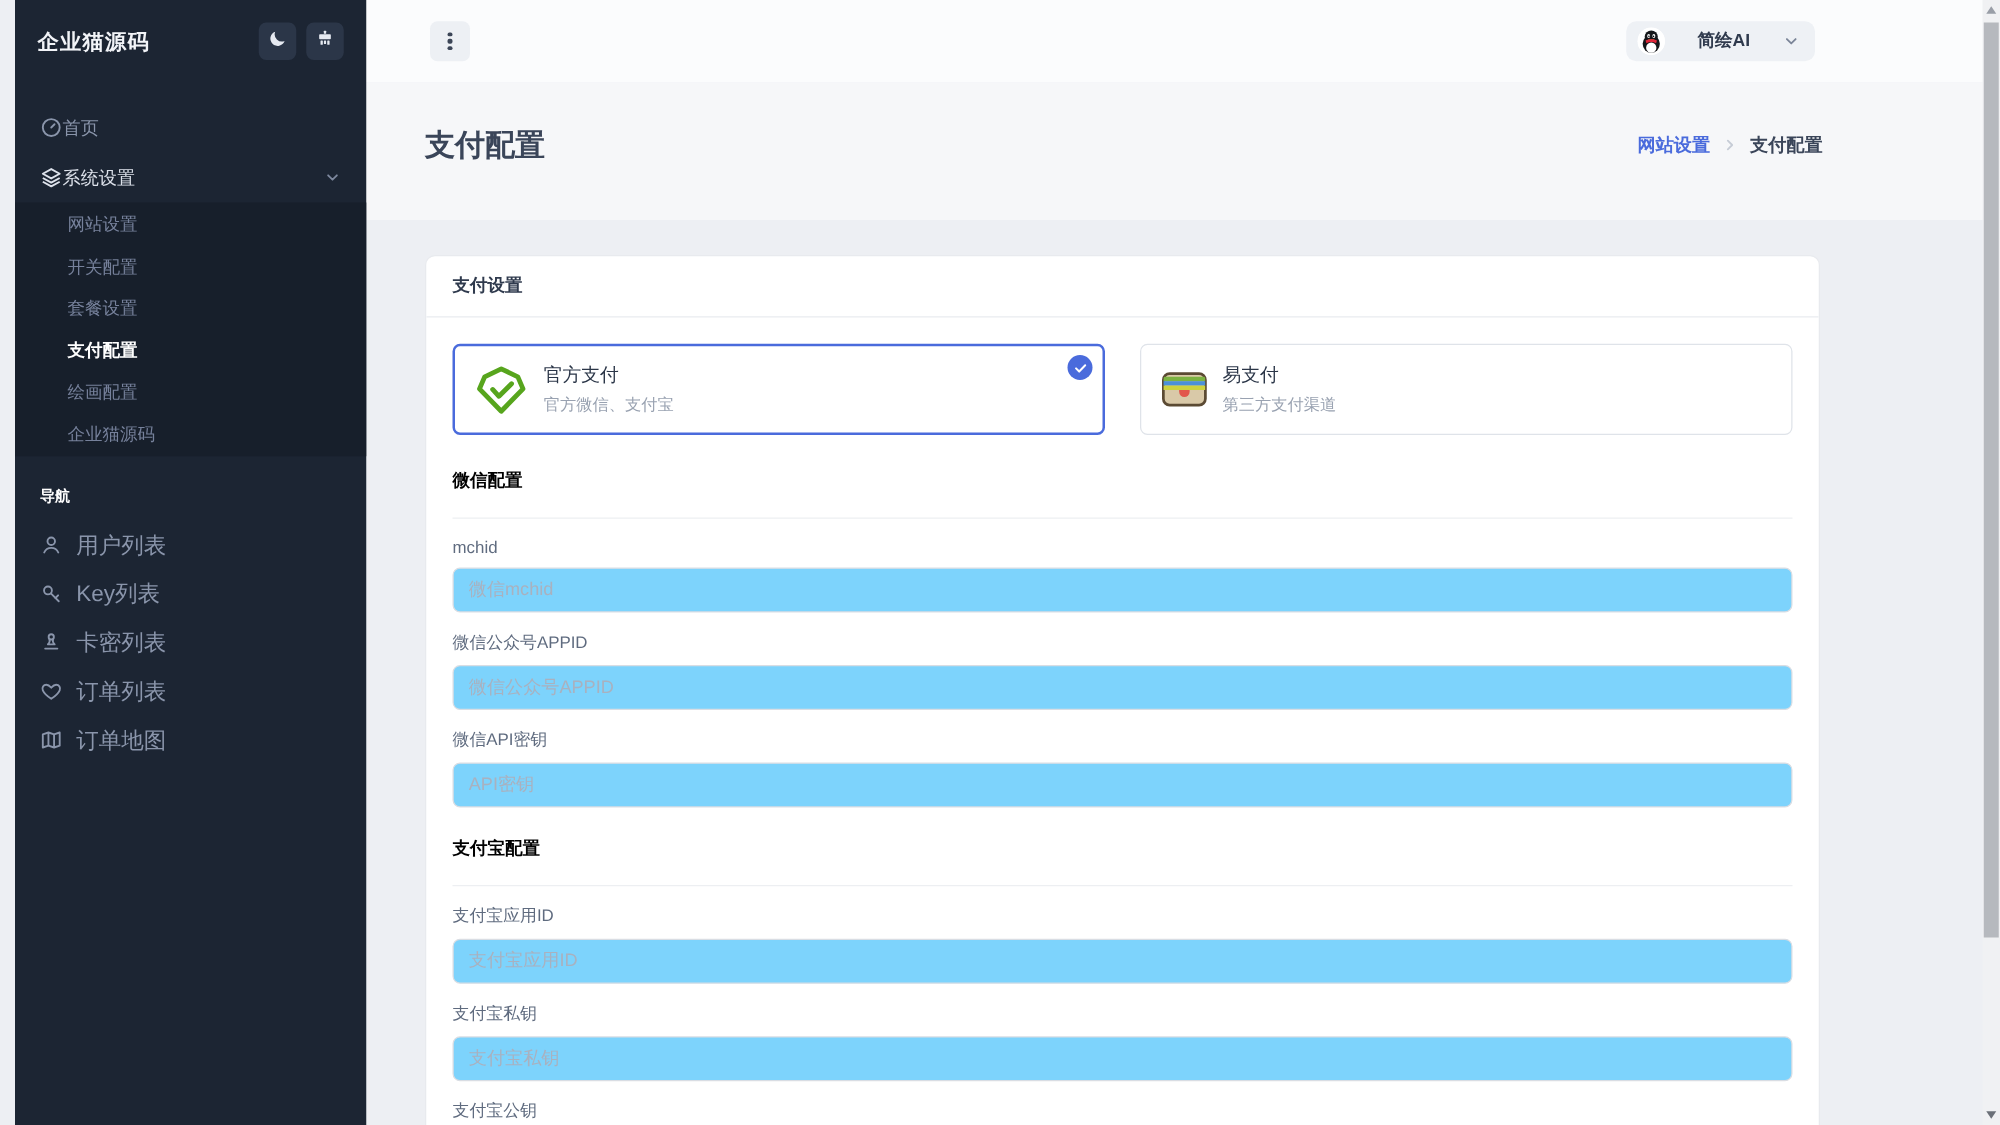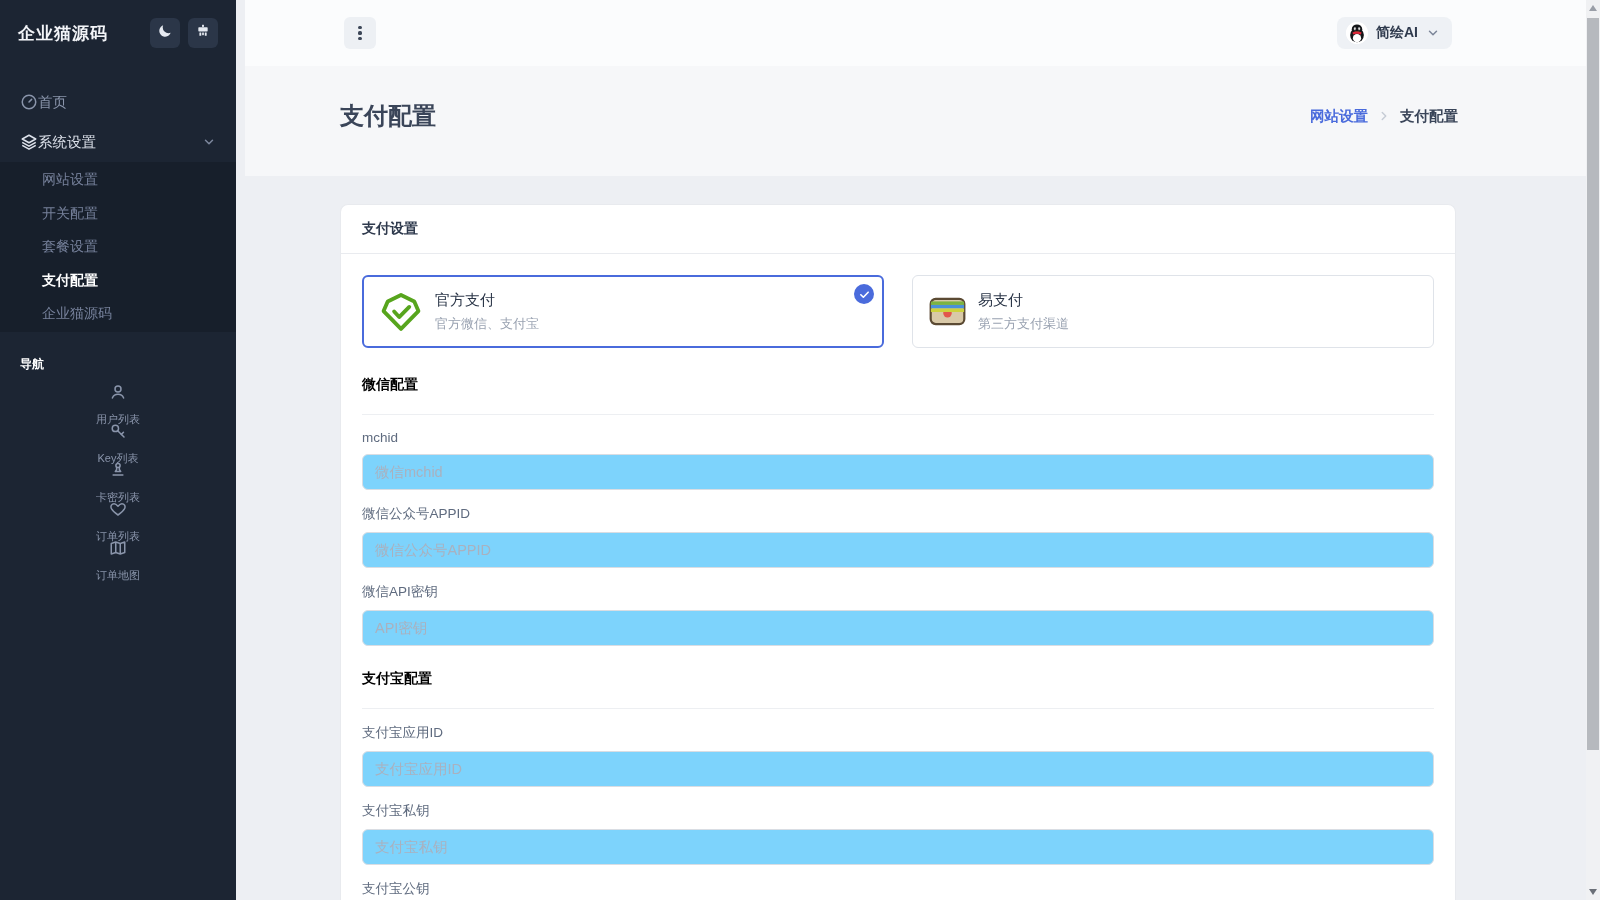--- a/index.html
+++ b/index.html
@@ -4,21 +4,21 @@
 <style>
   * { margin:0; padding:0; box-sizing:border-box; }
   html,body { width:1600px; height:900px; overflow:hidden; }
   body {
     font-family:"Liberation Sans","DejaVu Sans",sans-serif;
     background:#edeff3; color:#2f3a4d; position:relative;
   }
 
   
   .sidebar {
-    position:absolute; left:0; top:0; width:236px; height:900px;
+    position:absolute; left:12px; top:0; width:281px; height:900px;
     background:#1c2533; z-index:10;
   }
   .side-logo { height:66px; display:flex; align-items:center; padding:0 18px; }
   .brand { font-size:17px; font-weight:700; color:#f2f4f8; letter-spacing:1px; flex:1; }
   .icon-btn {
     width:30px; height:30px; border-radius:6px; background:#2b3648;
     display:flex; align-items:center; justify-content:center;
     color:#e6eaf1; margin-left:8px; cursor:pointer;
   }
   .icon-btn svg { width:16px; height:16px; }
@@ -34,37 +34,37 @@
   .mi-chevron svg { width:14px; height:14px; }
   .submenu { background:#171f2b; padding:1px 0; }
   .sub-item {
     height:33.5px; line-height:33.5px; padding-left:42px;
     font-size:14px; color:#76819b; cursor:pointer;
   }
   .sub-item.active { color:#ffffff; font-weight:700; }
   .nav-label { padding:24px 20px 10px; font-size:12px; font-weight:700; color:#ffffff; }
   .nav-item {
     height:39px; display:flex; align-items:center; padding:0 20px;
-    color:#8a95ab; font-size:11px; cursor:pointer; gap:11px;flex-direction:column;
+    color:#8a95ab; font-size:18px; cursor:pointer; gap:11px;
   }
 
   
   .main { position:absolute; left:245px; top:0; width:1355px; height:900px; }
   .topbar {
     height:66px; background:#fbfcfd; display:flex; align-items:center;
     padding:0 148px 0 99px;
   }
   .kebab-btn {
     width:32px; height:32px; border-radius:6px; background:#edf0f4;
     display:flex; flex-direction:column; align-items:center; justify-content:center;
     gap:2.5px; cursor:pointer;
   }
   .kebab-btn i { width:3.2px; height:3.2px; border-radius:50%; background:#3c4657; }
   .user-pill {
-    margin-left:auto; display:flex; align-items:center; gap:8px;
+    margin-left:auto; display:flex; align-items:center; gap:26px;
     background:#eef1f5; border-radius:8px; padding:5px 12px 5px 9px; cursor:pointer;
   }
   .avatar { width:22px; height:22px; border-radius:50%; overflow:hidden; background:#fff; }
   .avatar svg { width:22px; height:22px; display:block; }
   .user-name { font-size:14px; font-weight:600; color:#2f3a4d; }
   .pill-chev { width:14px; height:14px; color:#7b8598; }
   .pill-chev svg { width:14px; height:14px; }
 
   .title-band {
     height:110px; background:#f6f7f9; display:flex; align-items:center;
@@ -179,20 +179,21 @@
             <path d="M6 9l6 6 6-6"></path>
           </svg>
       </span>
     </div>
 
     <div class="submenu">
       <div class="sub-item">网站设置</div>
       <div class="sub-item">开关配置</div>
       <div class="sub-item">套餐设置</div>
       <div class="sub-item active">支付配置</div>
+      <div class="sub-item">绘画配置</div>
       <div class="sub-item">企业猫源码</div>
     </div>
 
     <div class="nav-label">导航</div>
 
     <div class="nav-item">
       <span class="mi-icon">
         <svg viewBox="0 0 24 24" fill="none" stroke="currentColor" stroke-width="2" stroke-linecap="round">
             <circle cx="12" cy="8" r="4"></circle>
             <path d="M4.5 20c1.4-3.4 4.3-5 7.5-5s6.1 1.6 7.5 5"></path>

